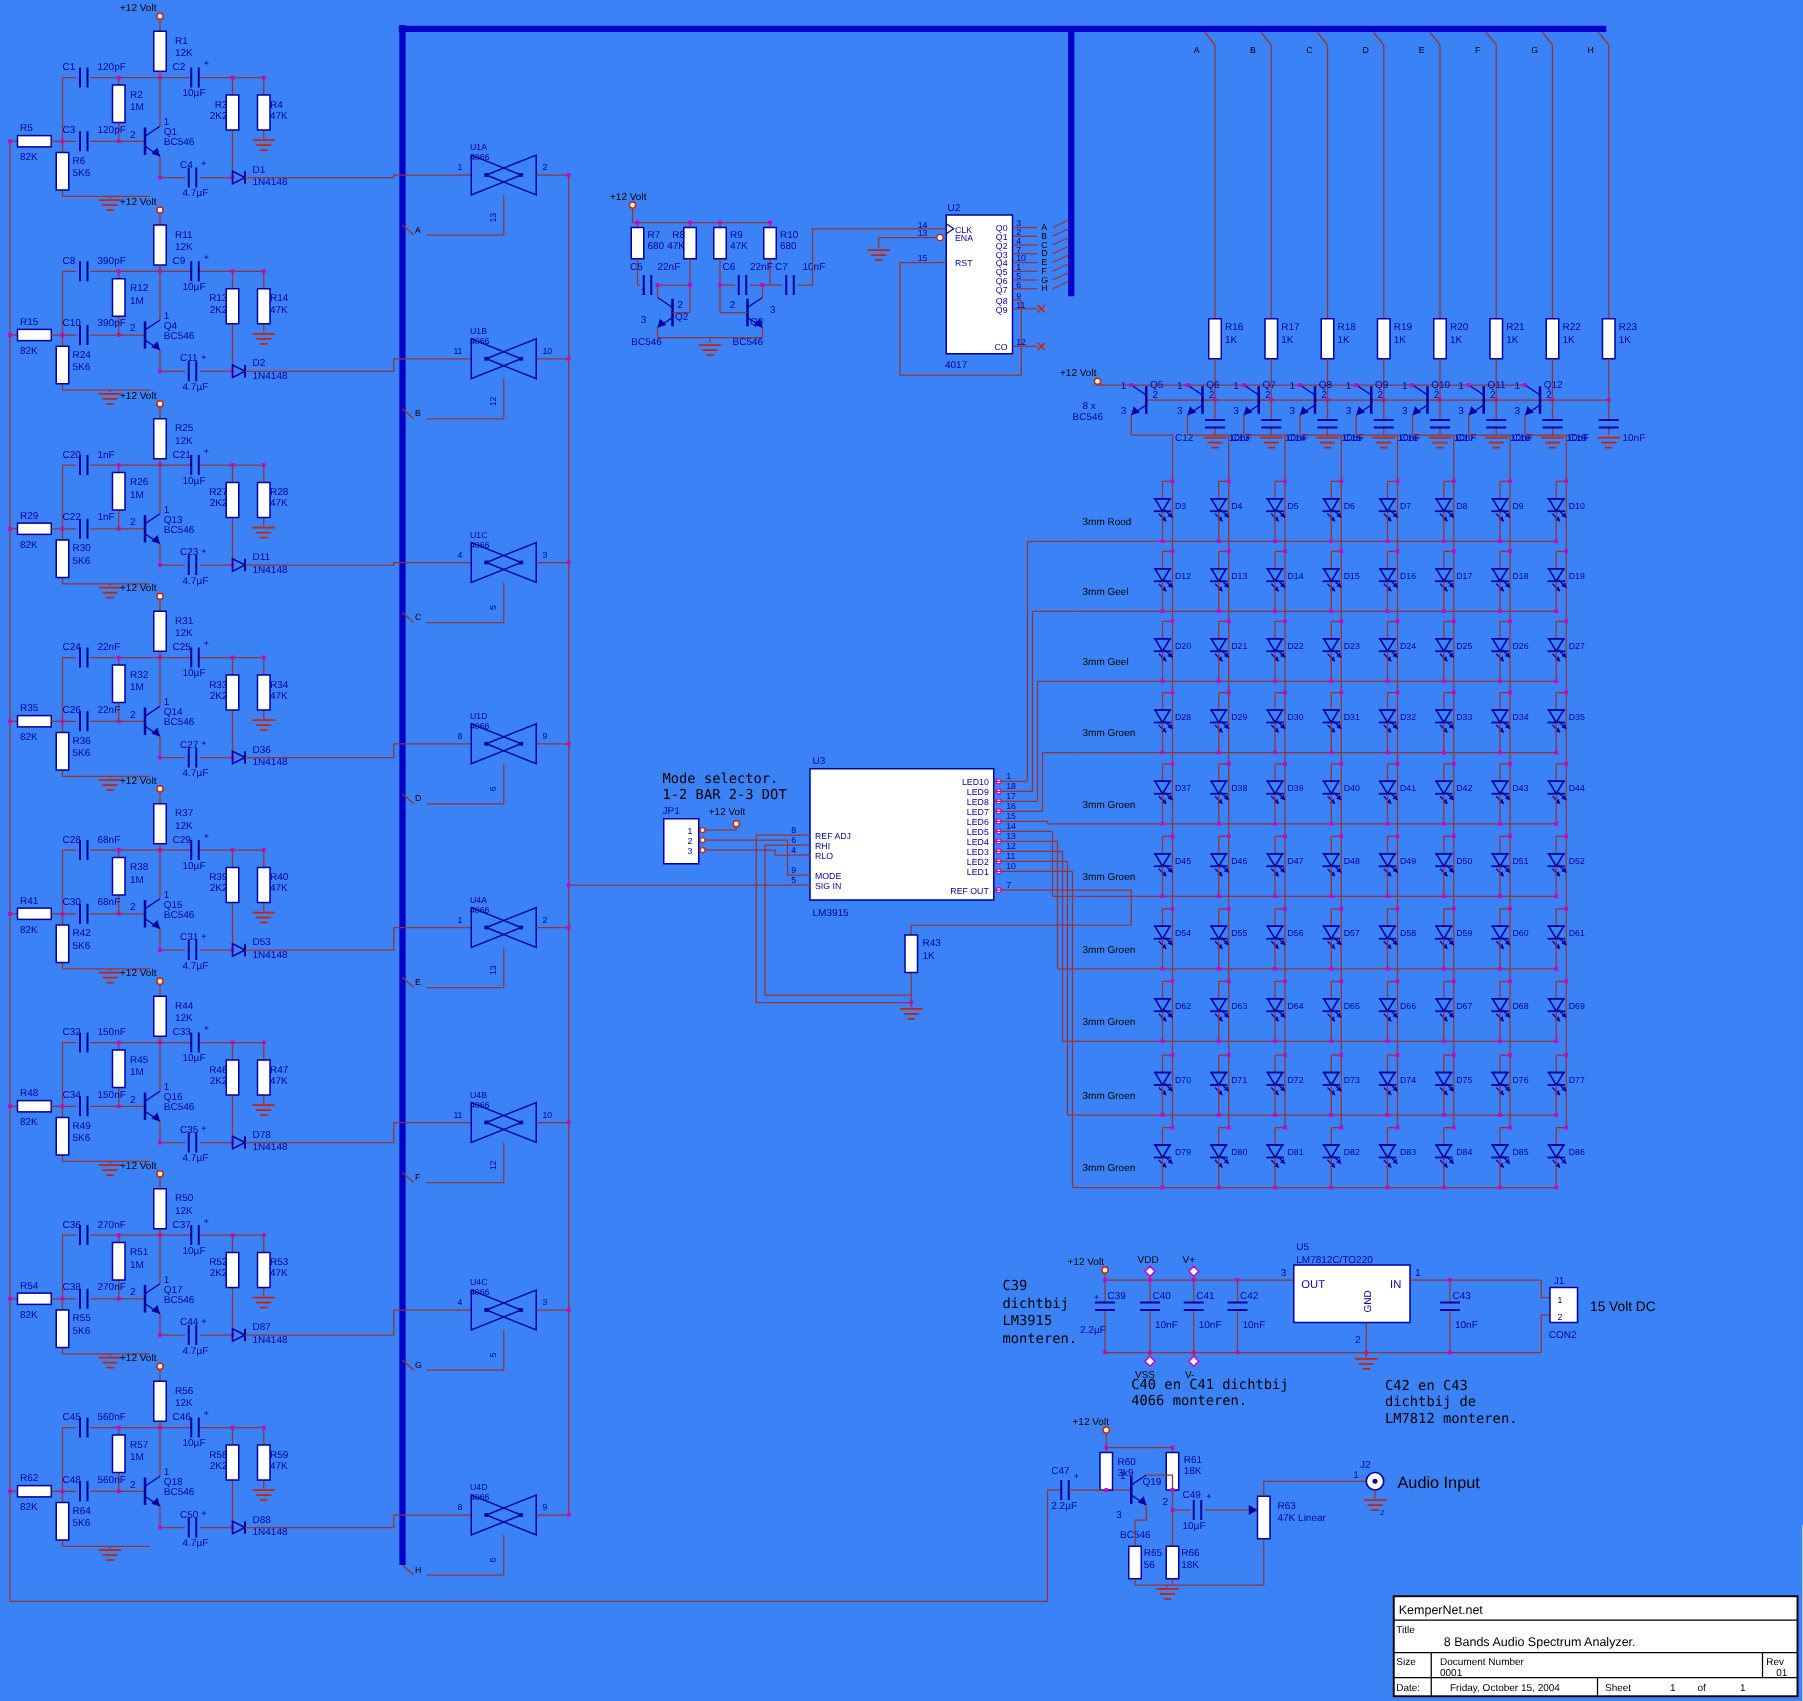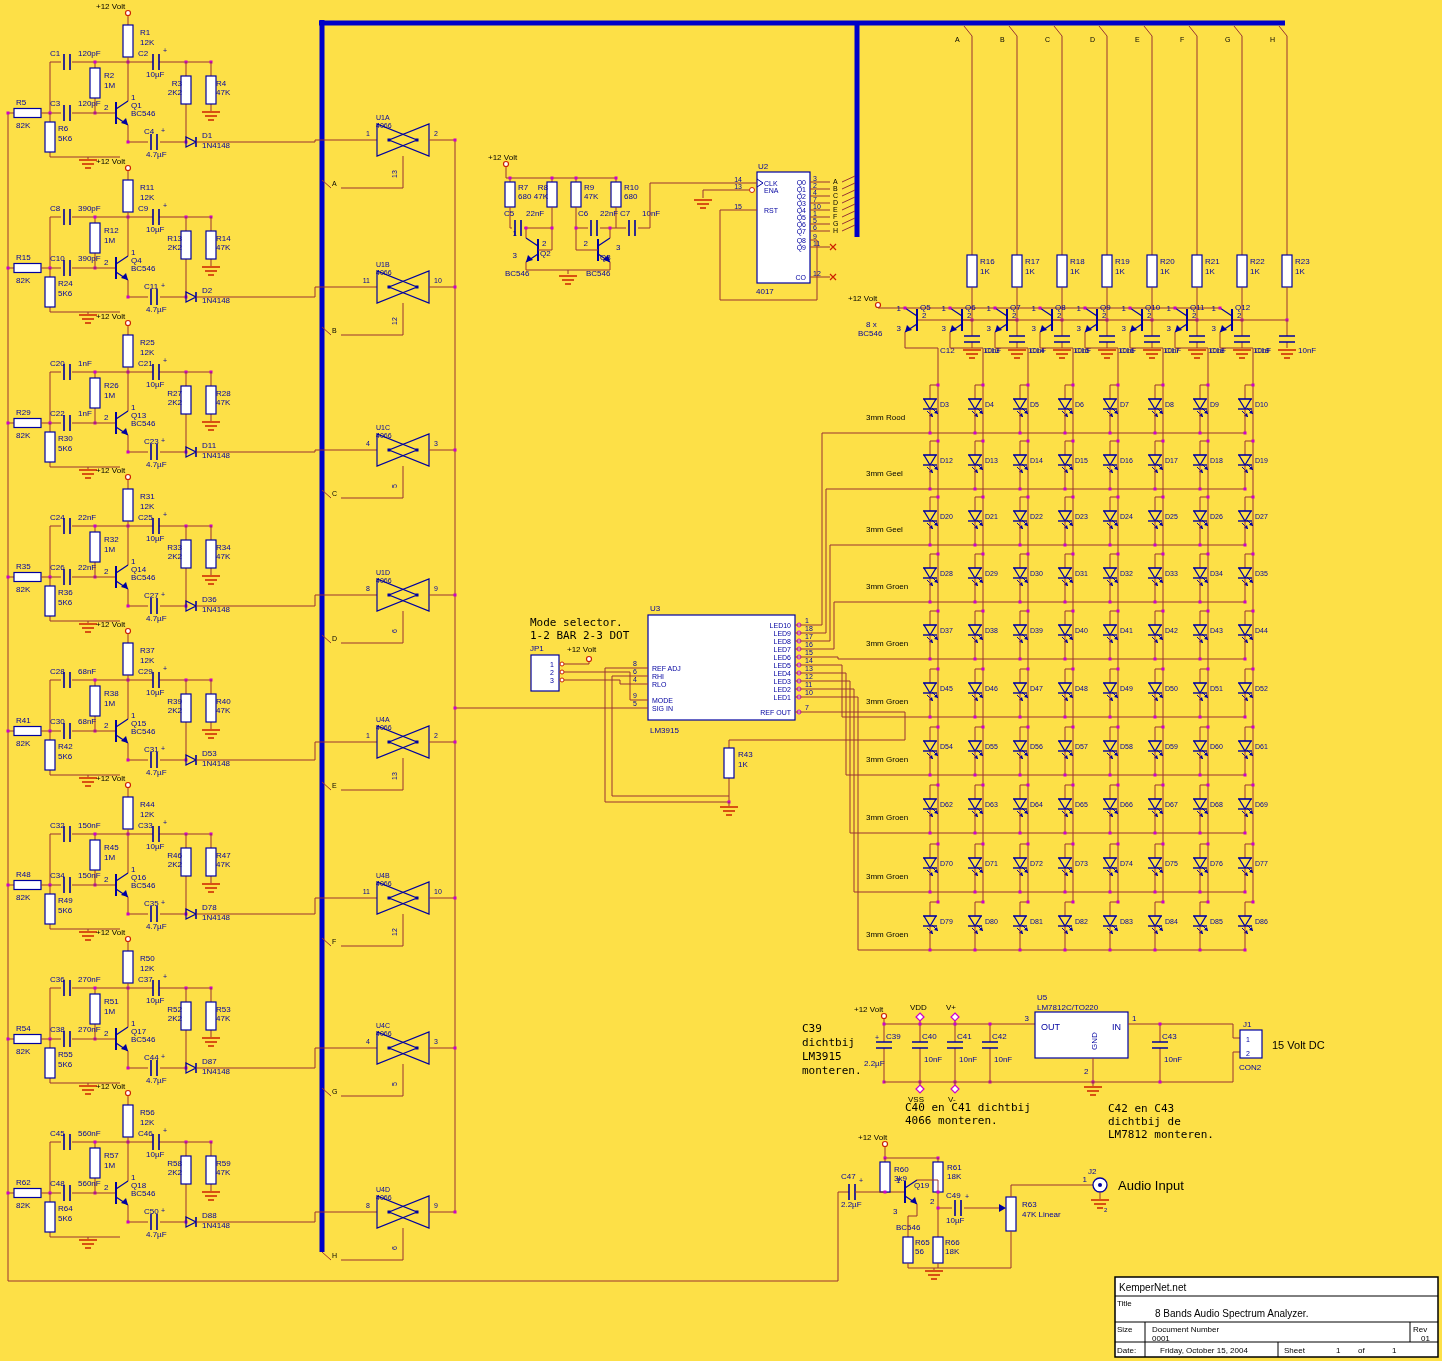--- a/index.html
+++ b/index.html
@@ -1,16 +1,16 @@
 <!DOCTYPE html>
 <html><head>
 <meta charset="utf-8">
 <style>
   html,body{margin:0;padding:0;background:#fff;}
-  .canvas{position:relative;width:1442px;height:1361px;background:#fde047;overflow:hidden;}
+  .canvas{position:relative;width:1442px;height:1361px;background:#3b82f6;overflow:hidden;}
   svg text{user-select:none;}
 </style>
 </head>
 <body>
 
 <div class="canvas">
   <svg id="schem" width="1442" height="1361" viewBox="0 0 1442 1361" xmlns="http://www.w3.org/2000/svg">
       <g>
         <path d="M319 23 H1285" fill="none" stroke="#0000C8" stroke-width="5"></path>
         <path d="M322 20 V1252" fill="none" stroke="#0000C8" stroke-width="5"></path>

